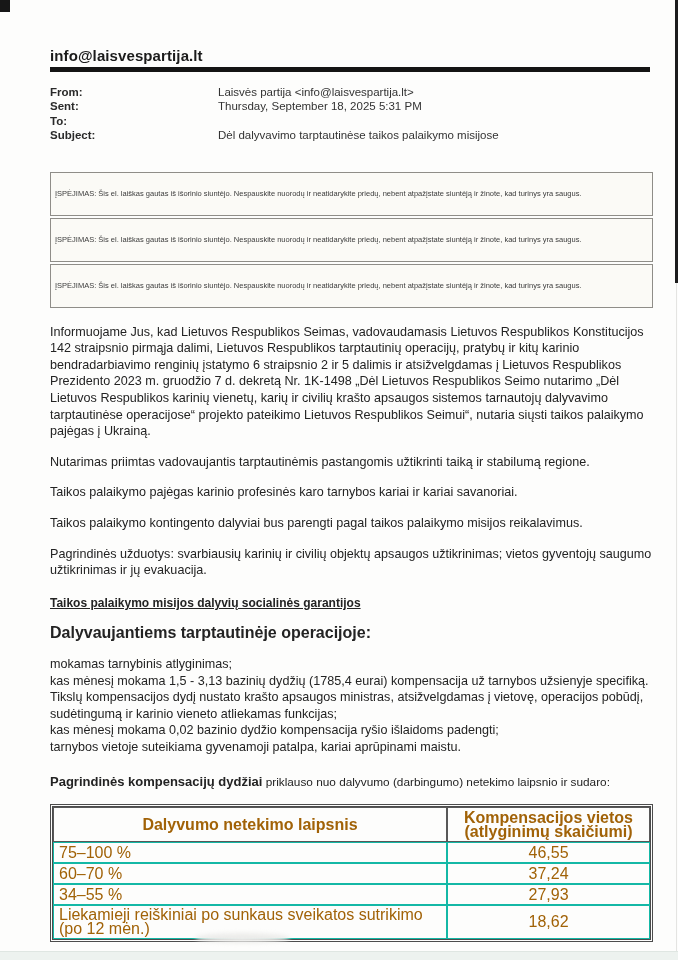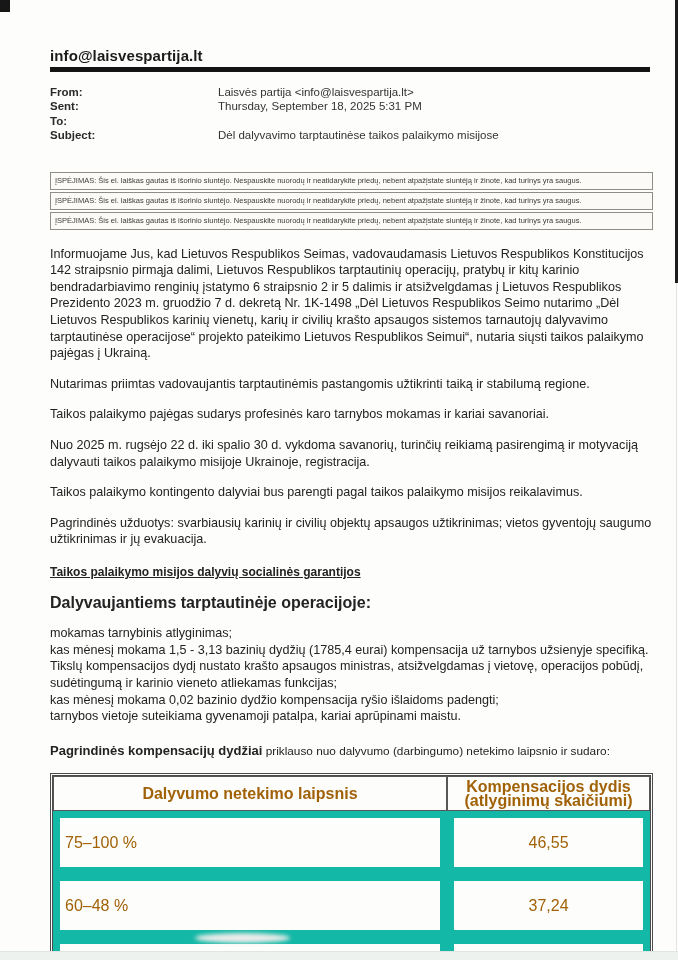--- a/index.html
+++ b/index.html
@@ -32,21 +32,21 @@
   .meta .value{color:#333;}
 
   
   .warnings{margin-top:29px;width:603px;}
   .warning{
     border:1px solid #8f8d88;
     background:#fbfaf6;
     font-size:7.5px;
     color:#3c3c3c;
     line-height:10px;
-    padding:3px 4px;
+    padding:16px 4px;
     margin-bottom:2px;
     white-space:nowrap;
     overflow:hidden;
   }
 
   
   .body{margin-top:16px;font-size:12.6px;line-height:16.6px;color:#232323;width:602px;}
   .body p{margin:0 0 14px;}
   .body p.tight2{margin-bottom:16px;}
   .sec-heading{font-weight:bold;text-decoration:underline;margin:0 0 13px;font-size:12px;}
@@ -64,22 +64,22 @@
     font-size:16px;color:#a16207;
     background:#fdfdfc;
   }
   table.comp th{
     border:1px solid #585858;
     font-weight:bold;text-align:center;vertical-align:middle;
     padding:3px 4px;line-height:13.6px;
     white-space:pre-line;
   }
   table.comp td{
-    border:7px solid #14b8a6;
-    padding:17px 5px;height:15px;line-height:14px;
+    border:1px solid #14b8a6;
+    padding:2px 5px;height:15px;line-height:14px;
   }
   td.cell-left{text-align:left;}
   td.cell-center{text-align:center;}
   col.c1{width:66%;}
   col.c2{width:34%;}
 
   .page-number{margin-top:7px;text-align:center;font-size:10.5px;color:#3a3a3a;width:603px;}
 </style>
 </head>
 <body>
@@ -110,22 +110,21 @@
 
     <div class="warnings">
       <div class="warning">ĮSPĖJIMAS: Šis el. laiškas gautas iš išorinio siuntėjo. Nespauskite nuorodų ir neatidarykite priedų, nebent atpažįstate siuntėją ir žinote, kad turinys yra saugus.</div>
       <div class="warning">ĮSPĖJIMAS: Šis el. laiškas gautas iš išorinio siuntėjo. Nespauskite nuorodų ir neatidarykite priedų, nebent atpažįstate siuntėją ir žinote, kad turinys yra saugus.</div>
       <div class="warning">ĮSPĖJIMAS: Šis el. laiškas gautas iš išorinio siuntėjo. Nespauskite nuorodų ir neatidarykite priedų, nebent atpažįstate siuntėją ir žinote, kad turinys yra saugus.</div>
     </div>
 
     <div class="body">
       <p>Informuojame Jus, kad Lietuvos Respublikos Seimas, vadovaudamasis Lietuvos Respublikos Konstitucijos 142 straipsnio pirmąja dalimi, Lietuvos Respublikos tarptautinių operacijų, pratybų ir kitų karinio bendradarbiavimo renginių įstatymo 6 straipsnio 2 ir 5 dalimis ir atsižvelgdamas į Lietuvos Respublikos Prezidento 2023 m. gruodžio 7 d. dekretą Nr. 1K-1498 „Dėl Lietuvos Respublikos Seimo nutarimo „Dėl Lietuvos Respublikos karinių vienetų, karių ir civilių krašto apsaugos sistemos tarnautojų dalyvavimo tarptautinėse operacijose“ projekto pateikimo Lietuvos Respublikos Seimui“, nutaria siųsti taikos palaikymo pajėgas į Ukrainą.</p>
       <p>Nutarimas priimtas vadovaujantis tarptautinėmis pastangomis užtikrinti taiką ir stabilumą regione.</p>
-      <p>Taikos palaikymo pajėgas sudarys profesinės karo tarnybos mokamas ir kariai savanoriai.</p>
-      <p>Nuo 2025 m. rugsėjo 22 d. iki spalio 30 d. vykdoma savanorių, turinčių reikiamą pasirengimą ir motyvaciją dalyvauti taikos palaikymo misijoje Ukrainoje, registracija.</p>
+      <p>Taikos palaikymo pajėgas karinio profesinės karo tarnybos kariai ir kariai savanoriai.</p>
       <p>Taikos palaikymo kontingento dalyviai bus parengti pagal taikos palaikymo misijos reikalavimus.</p>
       <p class="tight2">Pagrindinės užduotys: svarbiausių karinių ir civilių objektų apsaugos užtikrinimas; vietos gyventojų saugumo užtikrinimas ir jų evakuacija.</p>
 
       <p class="sec-heading">Taikos palaikymo misijos dalyvių socialinės garantijos</p>
       <p class="sub-heading">Dalyvaujantiems tarptautinėje operacijoje:</p>
 
       <div class="benefits">
         <div>mokamas tarnybinis atlyginimas;</div>
         <div>kas mėnesį mokama 1,5 - 3,13 bazinių dydžių (1785,4 eurai) kompensacija už tarnybos užsienyje specifiką. Tikslų kompensacijos dydį nustato krašto apsaugos ministras, atsižvelgdamas į vietovę, operacijos pobūdį, sudėtingumą ir karinio vieneto atliekamas funkcijas;</div>
         <div>kas mėnesį mokama 0,02 bazinio dydžio kompensacija ryšio išlaidoms padengti;</div>
@@ -135,31 +134,31 @@
       <p class="comp-line"><span class="b">Pagrindinės kompensacijų dydžiai</span><span class="r"> priklauso nuo dalyvumo (darbingumo) netekimo laipsnio ir sudaro:</span></p>
 
       <table class="comp">
         <colgroup>
             <col class="c1">
             <col class="c2">
           </colgroup>
         <thead>
           <tr>
             <th>Dalyvumo netekimo laipsnis</th>
-            <th>Kompensacijos dydis
+            <th>Kompensacijos vietos
 (atlyginimų skaičiumi)</th>
           </tr>
         </thead>
         <tbody>
           <tr>
             <td class="cell-left">75–100 %</td>
             <td class="cell-center">46,55</td>
           </tr>
           <tr>
-            <td class="cell-left">60–48 %</td>
+            <td class="cell-left">60–70 %</td>
             <td class="cell-center">37,24</td>
           </tr>
           <tr>
             <td class="cell-left">34–55 %</td>
             <td class="cell-center">27,93</td>
           </tr>
           <tr>
             <td class="cell-left">Liekamieji reiškiniai po sunkaus sveikatos sutrikimo (po 12 mėn.)</td>
             <td class="cell-center">18,62</td>
           </tr>

